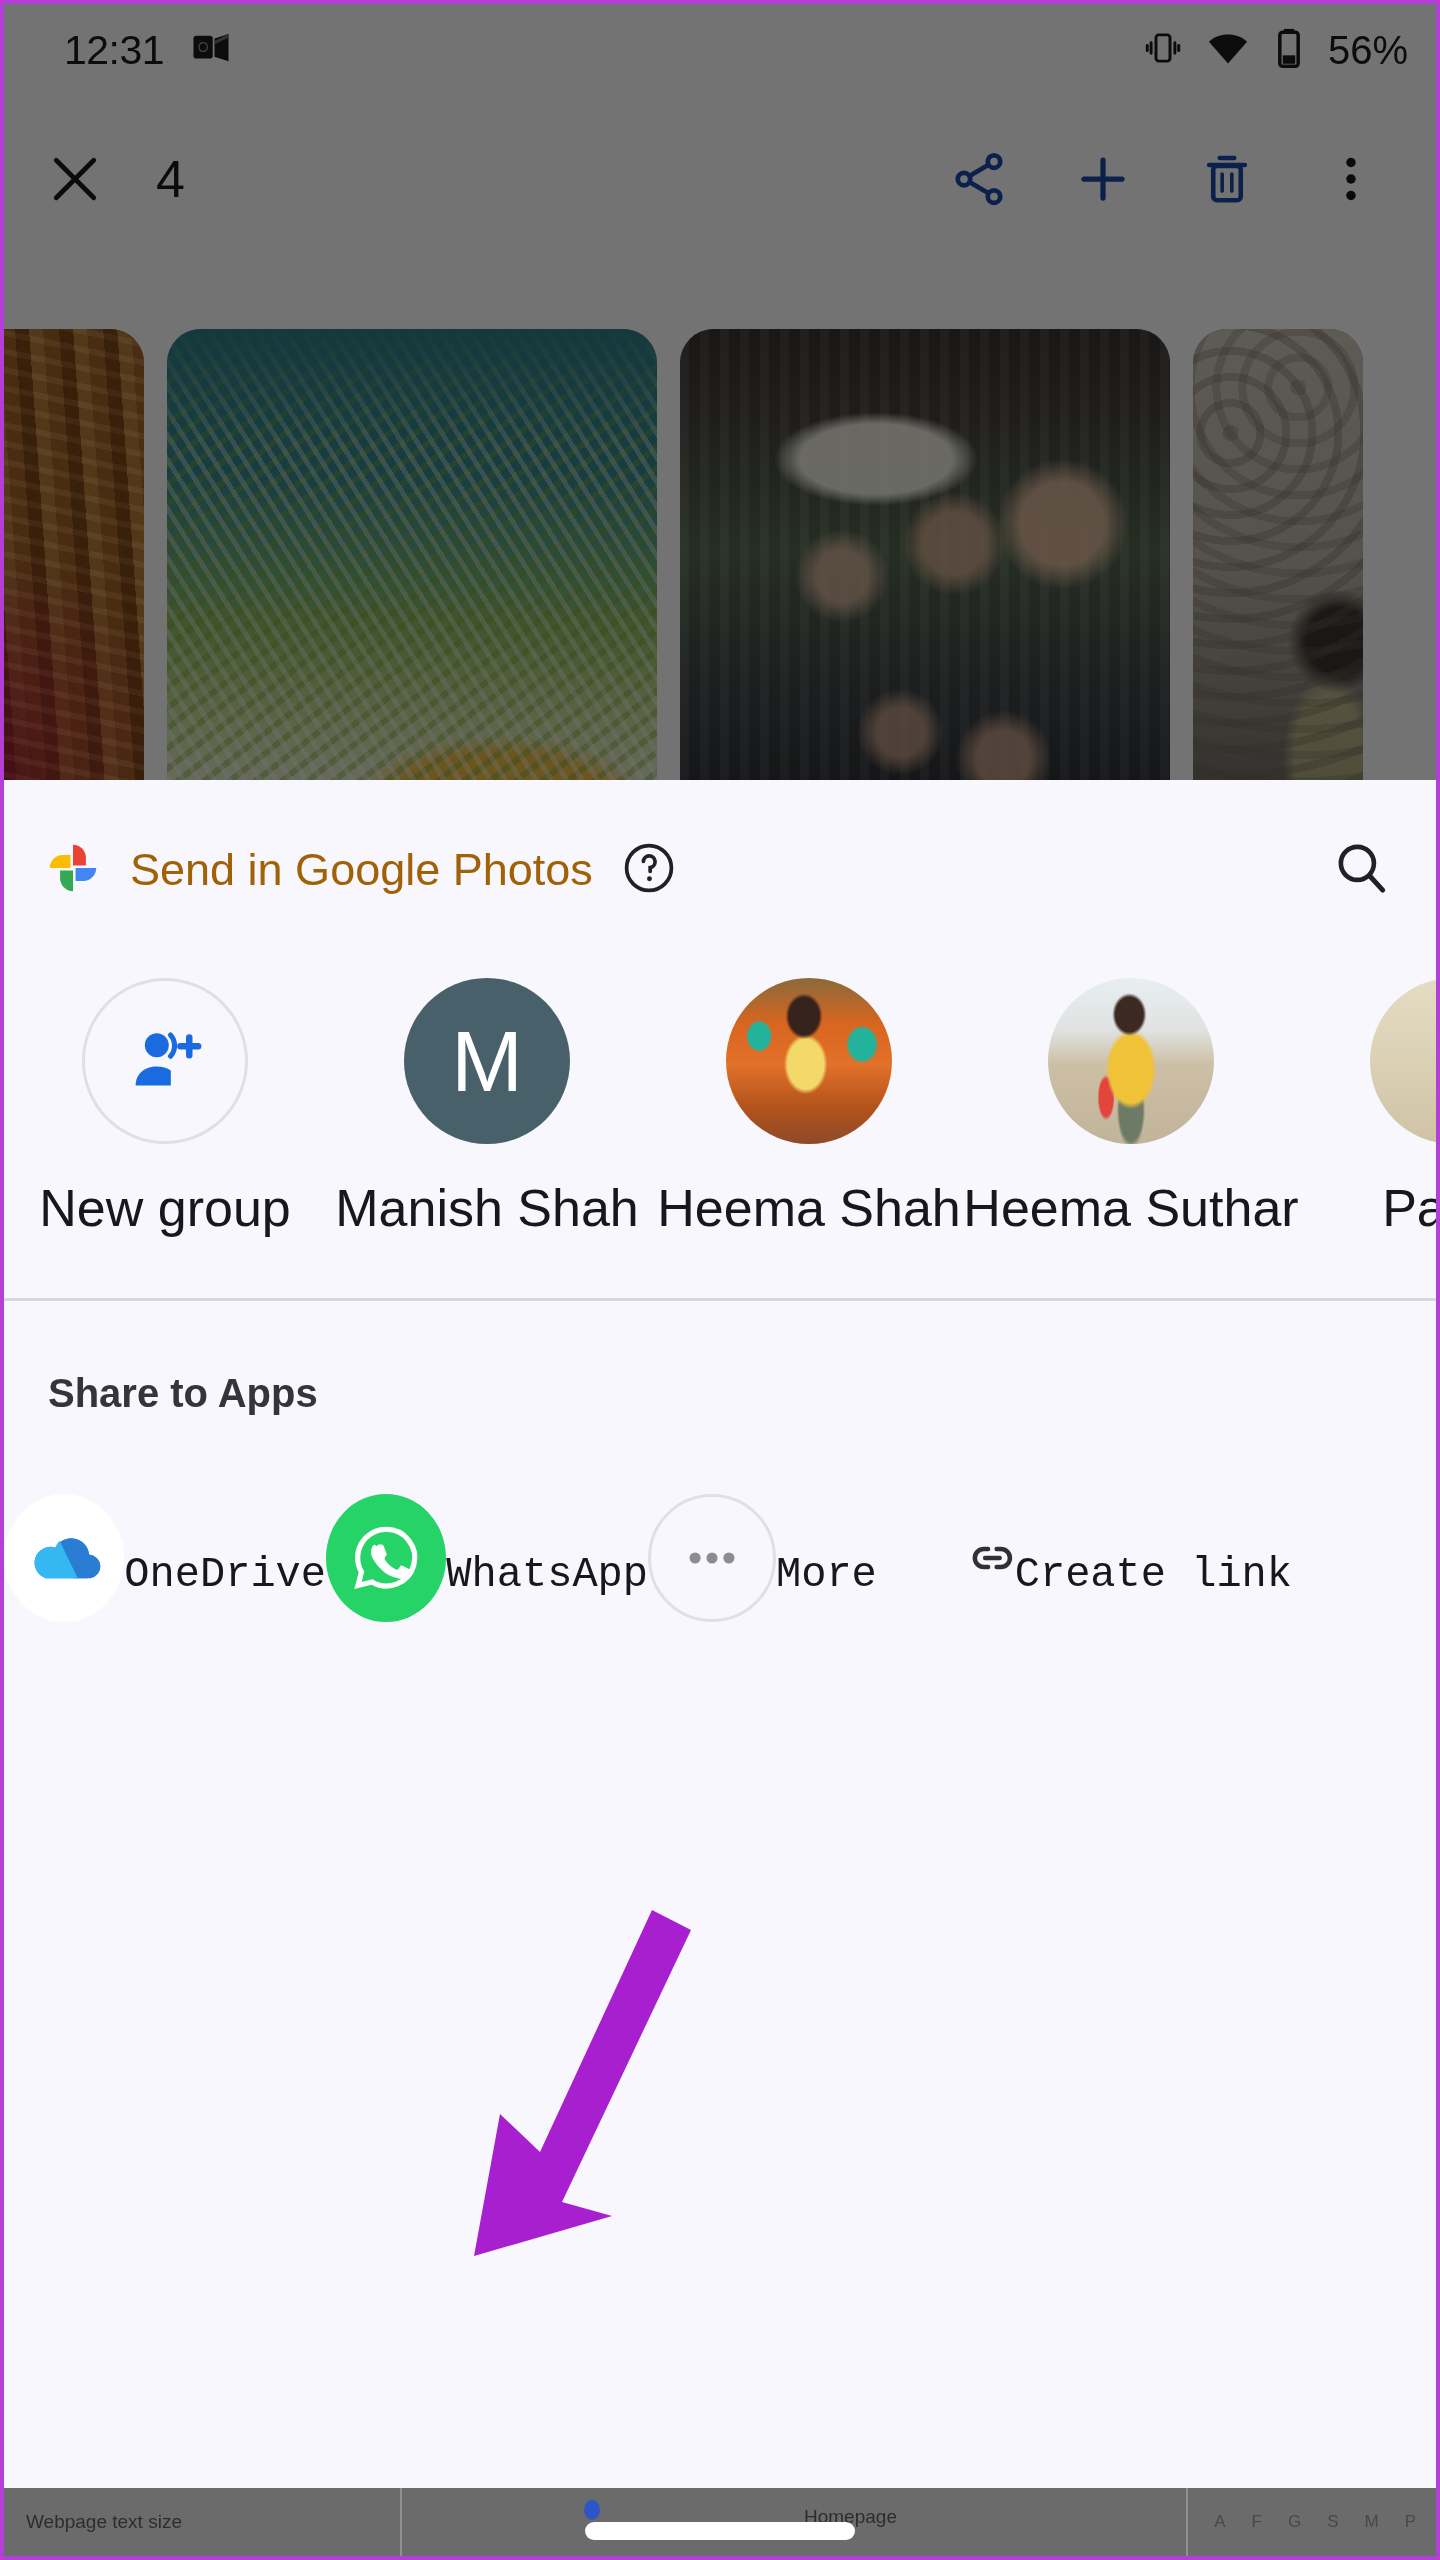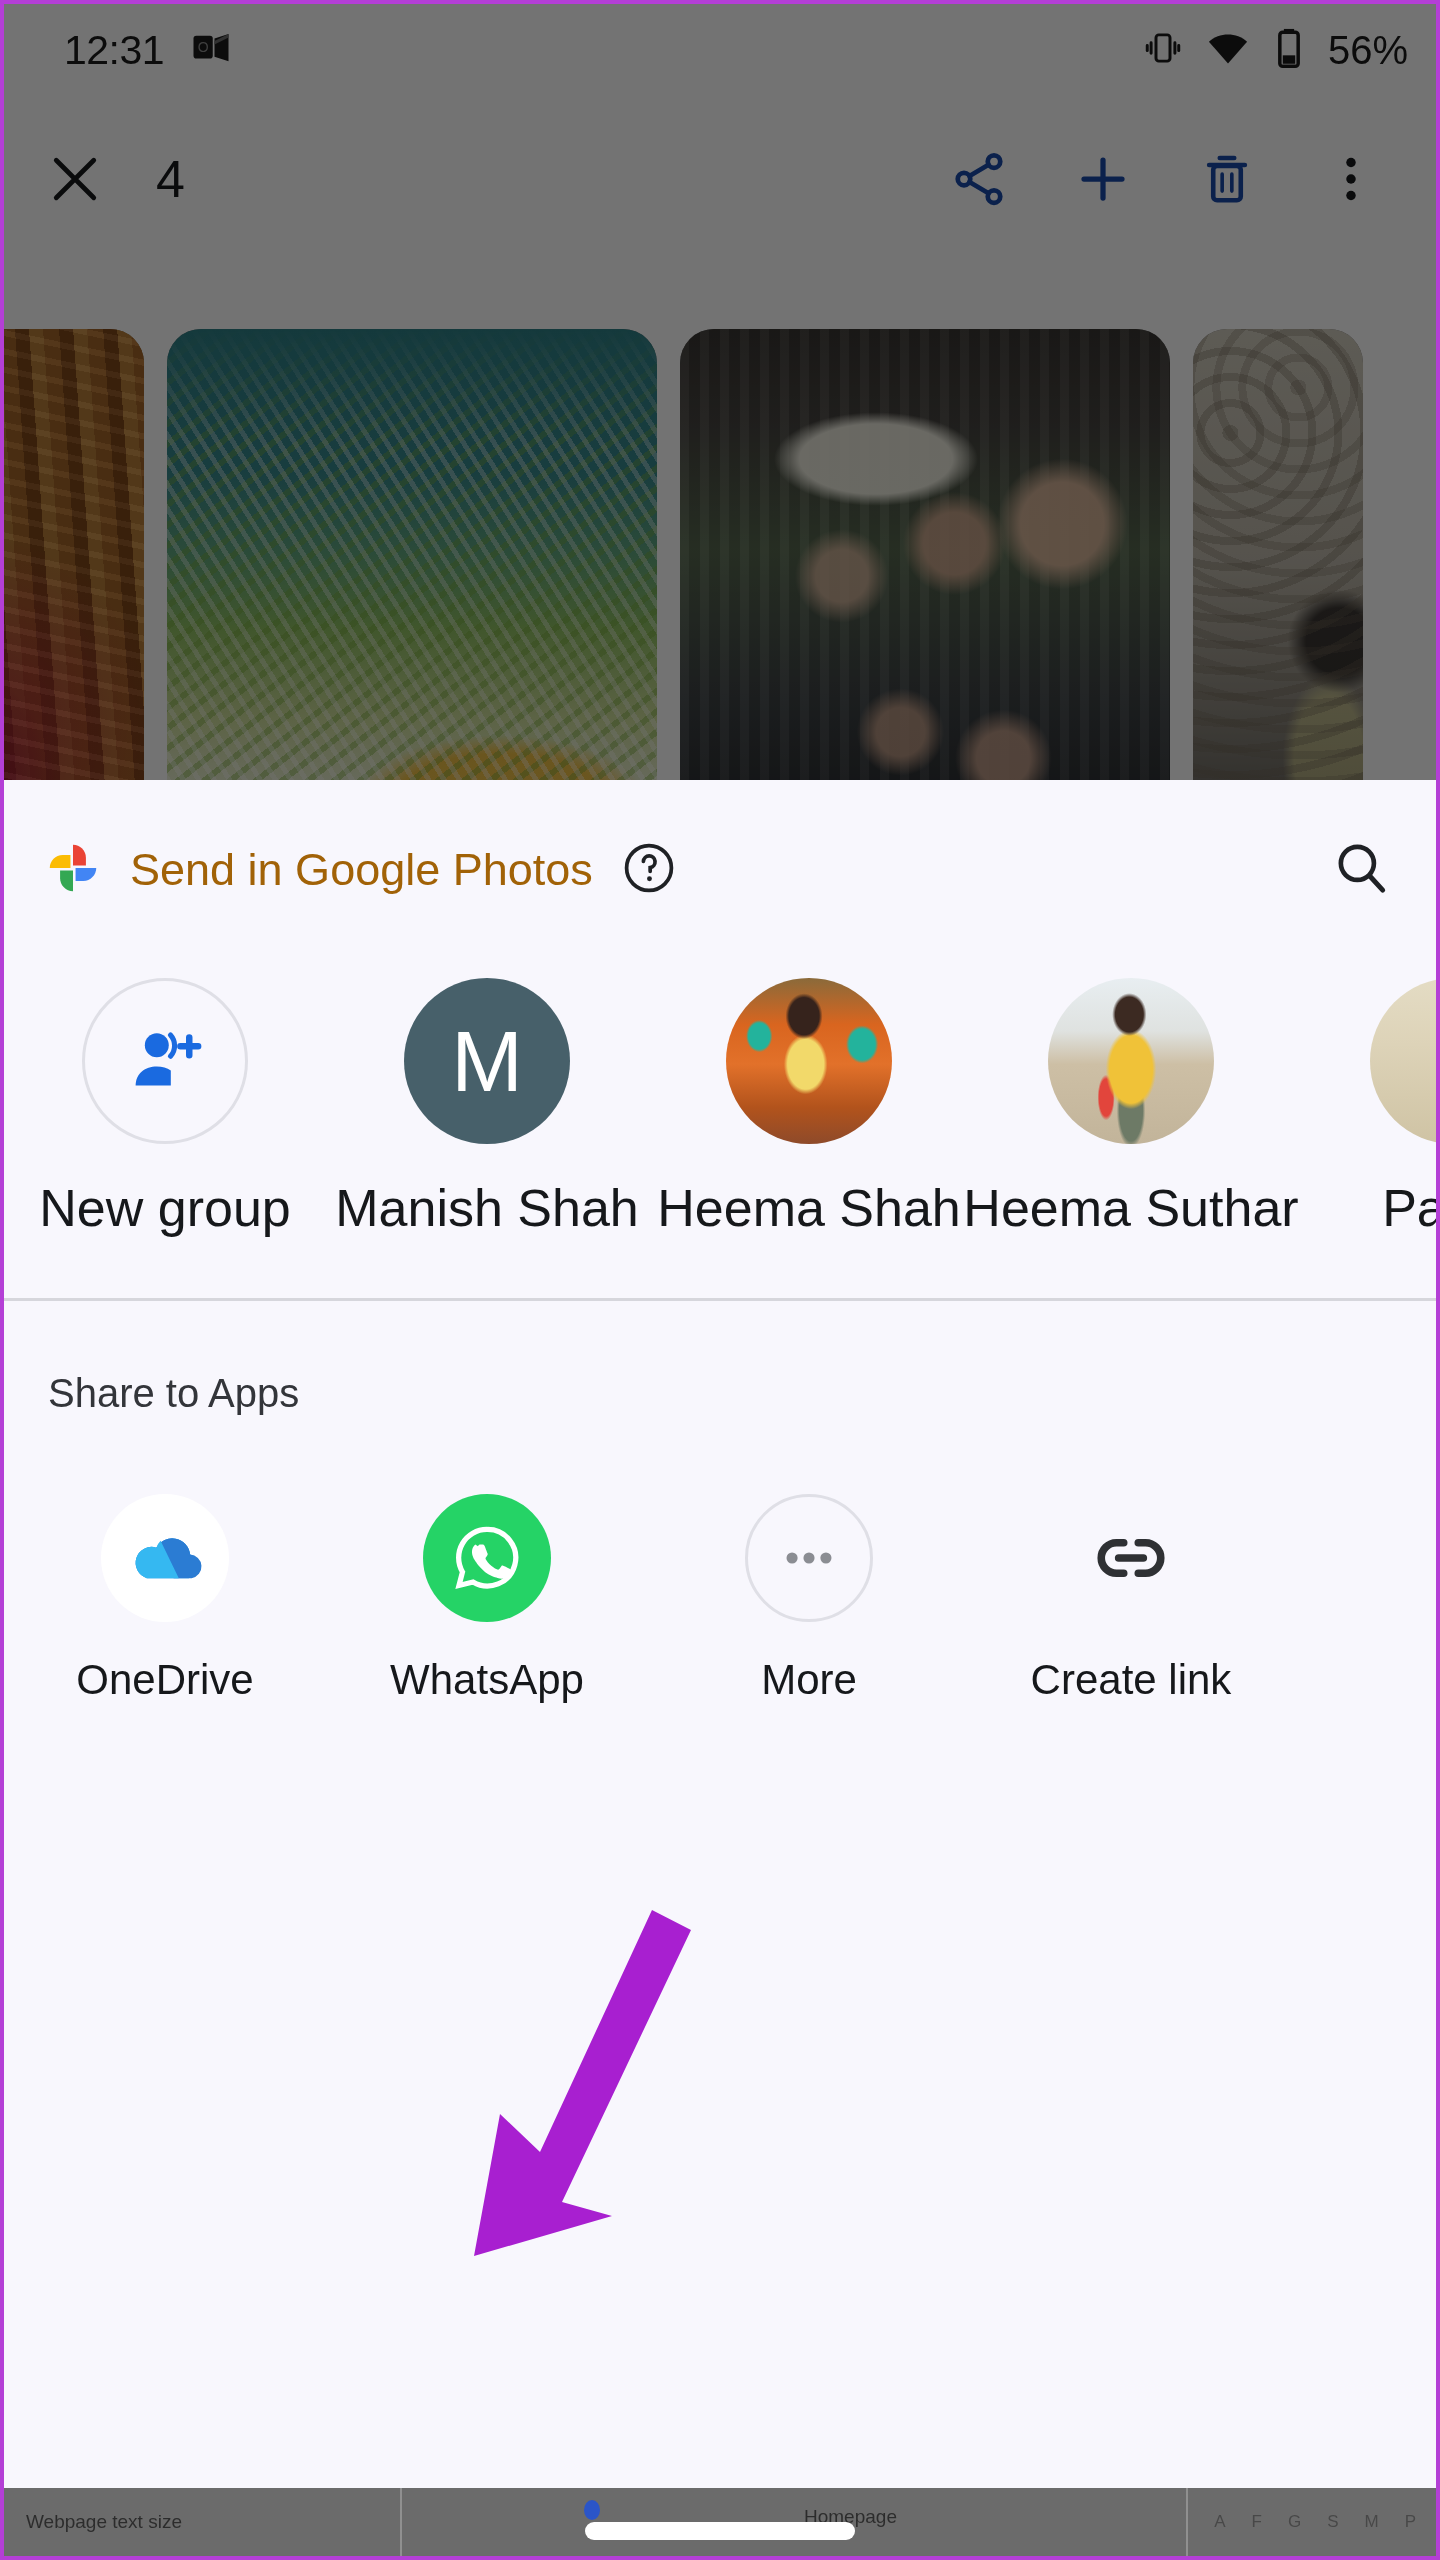--- a/index.html
+++ b/index.html
@@ -252,30 +252,31 @@
     background:
       radial-gradient(ellipse 26% 46% at 76% 58%, #47553f 0 72%, rgba(0,0,0,0) 86%),
       radial-gradient(ellipse 12% 14% at 74% 14%, #3b2a22 0 72%, rgba(0,0,0,0) 88%);
   }
 
   .sheet-divider { height: 3px; background: #d6d6dc; margin-top: 8px; }
 
   #share-apps-title {
     font-size: 40px; color: #33353a;
     padding: 70px 0 0 44px;
-    font-weight: 400;
+    font-weight: 700;
   }
   #apps-row {
     display: flex; align-items: flex-start;
     padding: 78px 0 0 0;
   }
   .app-item {
     flex: 0 0 auto; width: 322px;
-    display: flex; flex-direction: column; align-items: center;
+    display: flex; flex-direction: row; align-items: center;
     cursor: pointer;
+    font-family: Liberation Mono, monospace;
   }
   .app-icon-wrap {
     width: 128px; height: 128px; border-radius: 50%;
     display: flex; align-items: center; justify-content: center;
     position: relative; overflow: hidden;
   }
   .app-name {
     margin-top: 34px;
     font-size: 42px; color: #16181b; white-space: nowrap;
   }

